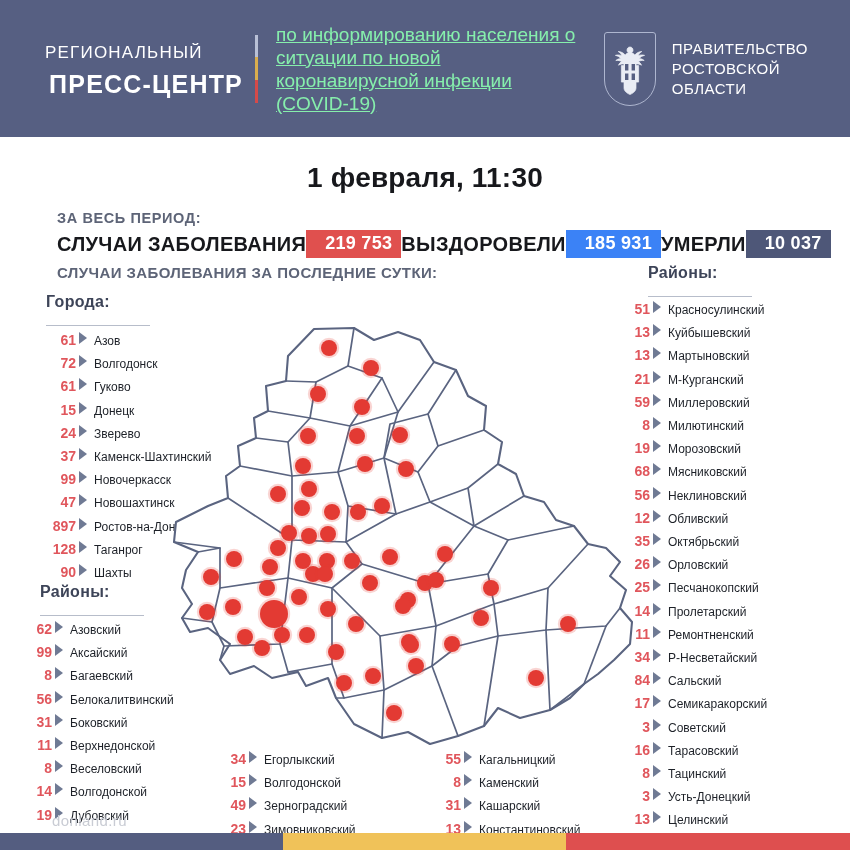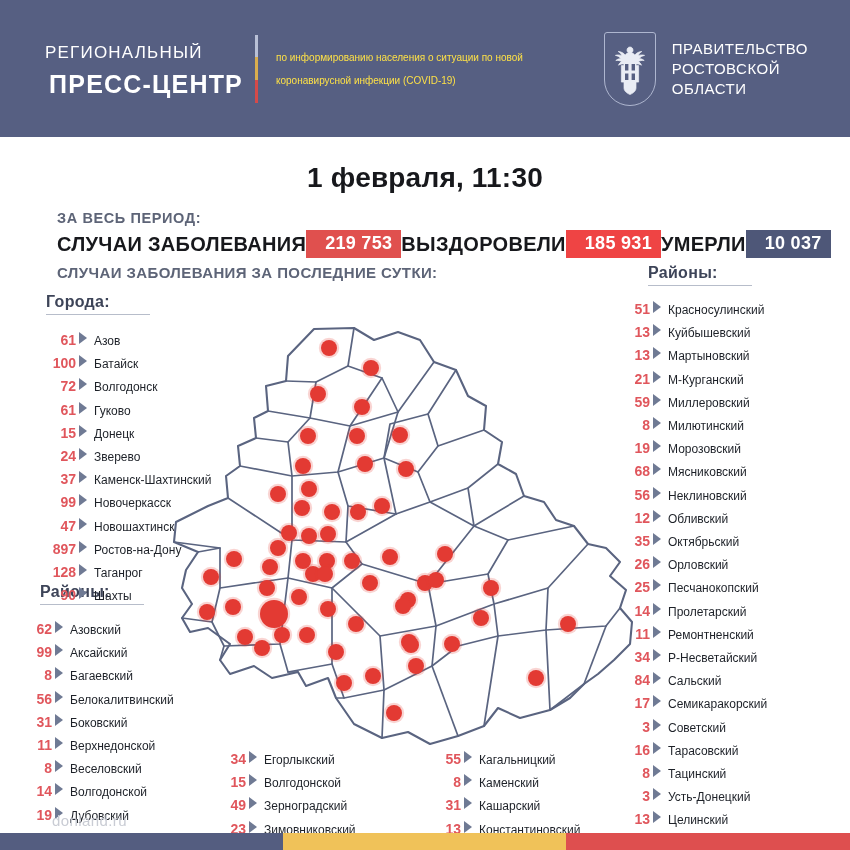--- a/index.html
+++ b/index.html
@@ -29,22 +29,23 @@
   .hdr-l2 {
     font-size: 25px; font-weight: 700; letter-spacing: 1.2px;
     line-height: 32px; white-space: nowrap; text-align: right;
     padding-right: 2px;
   }
   .hdr-divider {
     width: 3px; height: 68px; margin-left: 10px; margin-right: 18px;
     background: linear-gradient(to bottom, #b9c0d6 0%, #b9c0d6 33%, #d9ad4e 33%, #d9ad4e 66%, #d44a4a 66%, #d44a4a 100%);
   }
   .hdr-sub {
-    color: #fde047; font-size: 10px; line-height: 23px;
+    color: #86efac; font-size: 19px; line-height: 23px;
     width: 310px;
+    text-decoration: underline;
   }
   .hdr-gov { display: flex; align-items: center; margin-left: auto; margin-right: 42px; }
   .coat {
     width: 52px; height: 74px; margin-right: 16px;
     border: 1.4px solid #aeb6cf; border-radius: 3px 3px 26px 26px;
     position: relative; display:flex; align-items:center; justify-content:center;
   }
   .hdr-gov-text {
     color: #ffffff; font-size: 15px; line-height: 20px; letter-spacing: .5px;
   }
@@ -65,32 +66,32 @@
     position: absolute; left: 57px; top: 230px;
     display: flex; align-items: center; 
     font-size: 20px; font-weight: 700; color: #17181c; letter-spacing: .3px;
     white-space: nowrap;
   }
   .badge {
     color: #fff; font-size: 18px; font-weight: 700;
     padding: 3px 9px 4px 19px; letter-spacing: .3px;
   }
   .badge.red   { background: #e0504e; }
-  .badge.blue  { background: #ef4444; }
+  .badge.blue  { background: #3b82f6; }
   .badge.navy  { background: #4e5778; }
 
   .daily-label {
     position: absolute; left: 57px; top: 264px;
     font-size: 15px; font-weight: 700; color: #5d6477; letter-spacing: .4px;
   }
 
   
   .sec-head {
     position: absolute; font-size: 16px; font-weight: 700; color: #3d4458;
-    letter-spacing: .3px; padding-bottom: 4px; text-align: right;
+    letter-spacing: .3px; padding-bottom: 15px; text-align: right;
   }
   .sec-head::after {
     content: ""; display: block; position: absolute; left: 0; bottom: 0;
     width: 104px; height: 1.4px; background: #b7bdca;
   }
 
   
   .list { position: absolute; }
   .row {
     display: flex; align-items: baseline; line-height: 22.2px;
@@ -186,27 +187,20 @@
   <div class="sec-head" style="left:40px; top:583px;">Районы:</div>
   <div class="sec-head" style="left:648px; top:264px;">Районы:</div>
 
   <div class="list w-cities" id="list-cities" style="left:40px;  top:329px;">
       <div class="row">
         <span class="num">61</span>
         <span class="tri">
           <i></i>
         </span>
         <span class="nm">Азов</span>
-      </div>
-      <div class="row">
-        <span class="num">100</span>
-        <span class="tri">
-          <i></i>
-        </span>
-        <span class="nm">Батайск</span>
       </div>
       <div class="row">
         <span class="num">72</span>
         <span class="tri">
           <i></i>
         </span>
         <span class="nm">Волгодонск</span>
       </div>
       <div class="row">
         <span class="num">61</span>

